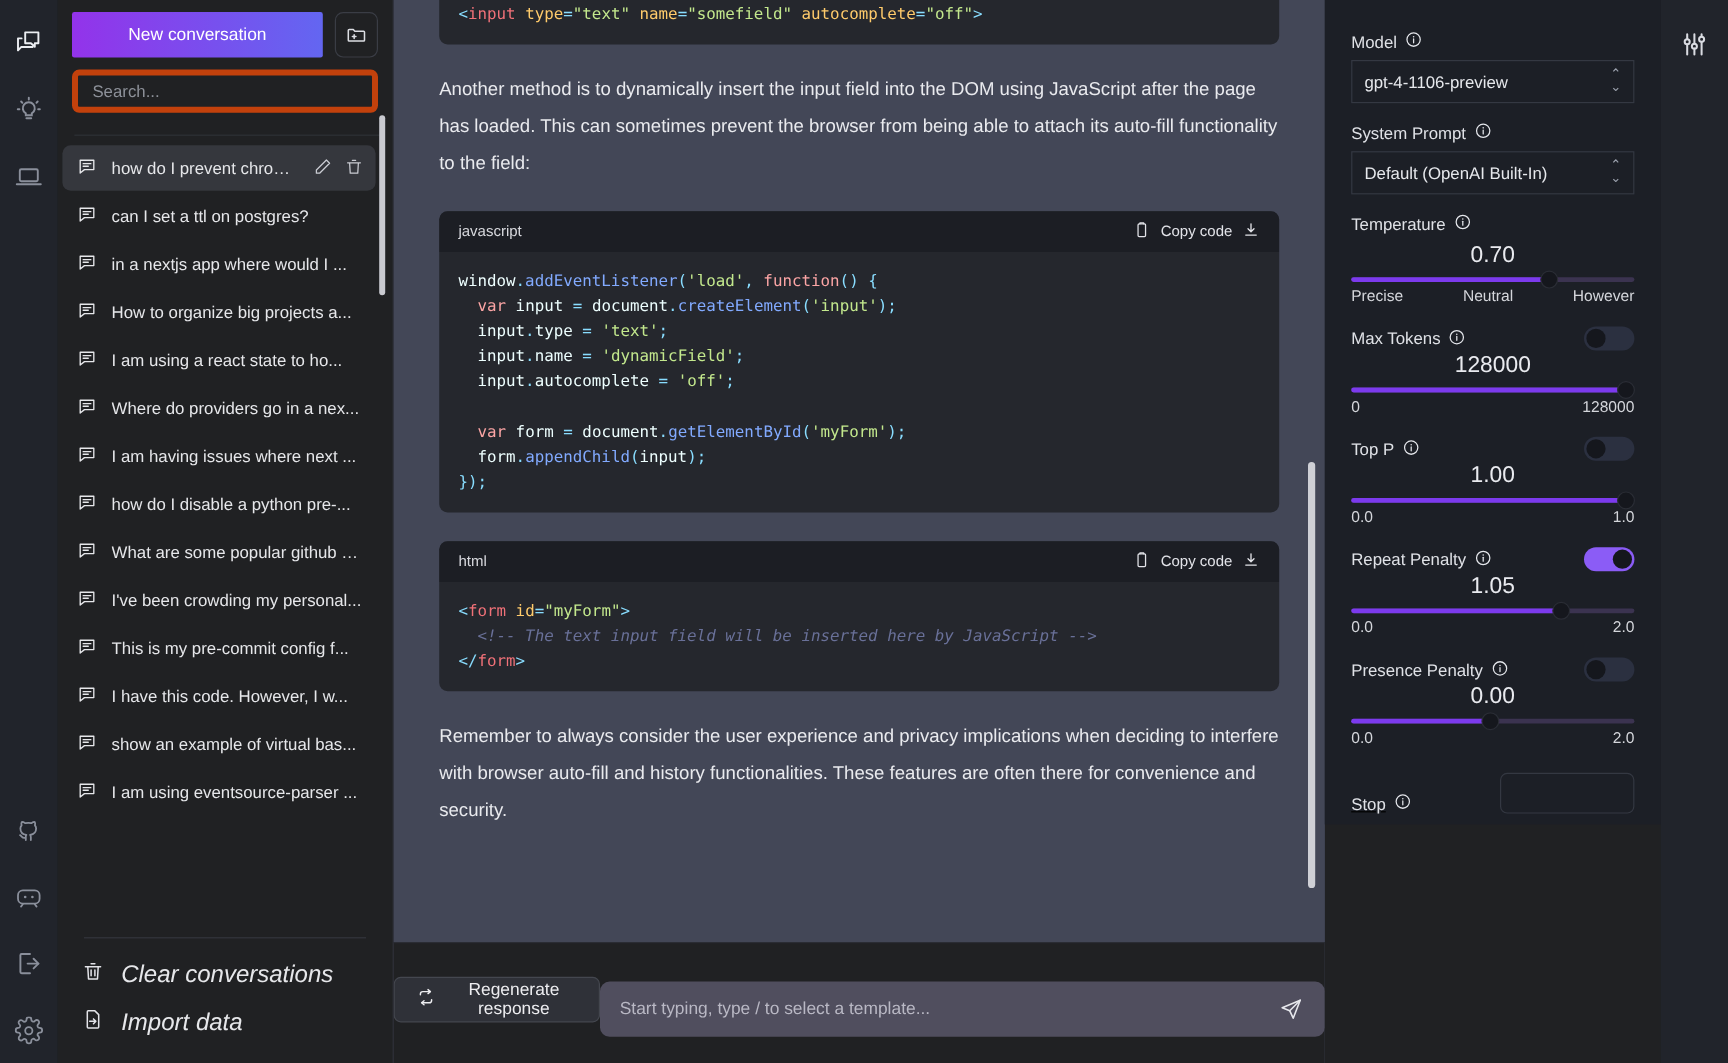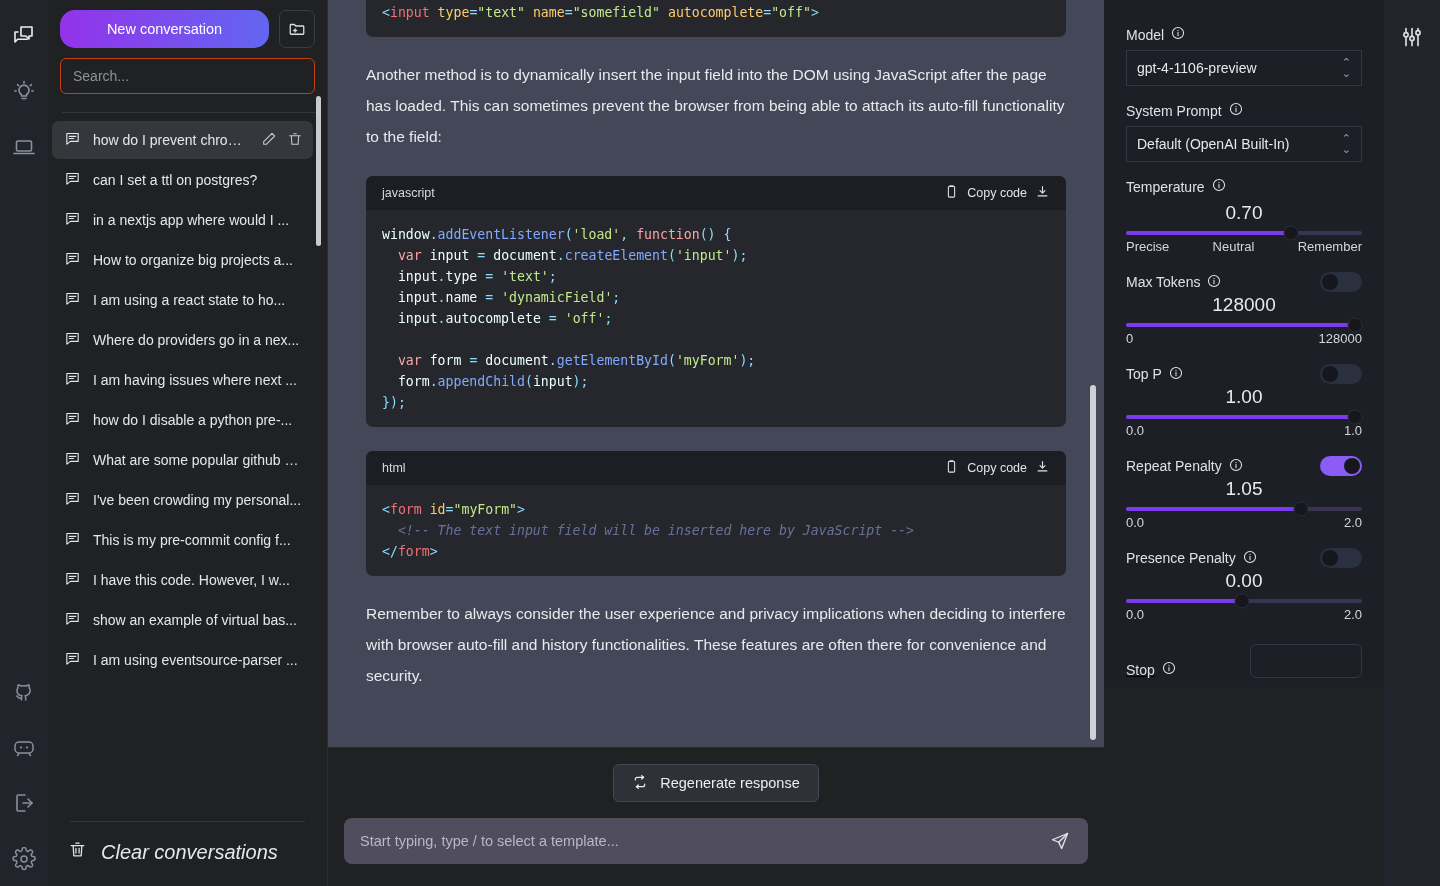--- a/index.html
+++ b/index.html
@@ -30,36 +30,36 @@
     background: #202123;
     display: flex; flex-direction: column;
     position: relative;
     border-right: 1px solid #2a2c33;
   }
   .sidebar-top { padding: 10px 12px 0 12px; }
   .new-row { display: flex; gap: 10px; align-items: center; }
   .new-conv-btn {
     flex: 1 1 auto; height: 38px;
     background: linear-gradient(90deg, #9333ea 0%, #6366f1 100%);
-    border: none; border-radius: 15px;
+    border: none; border-radius: 2px;
     color: #ffffff; font-size: 14.5px; font-family: "Liberation Sans", sans-serif;
     cursor: pointer;
     display:flex; align-items:center; justify-content:center;
   }
   .folder-btn {
     width: 36px; height: 38px;
     background: transparent;
     border: 1px solid #3a3d45; border-radius: 7px;
     display:flex; align-items:center; justify-content:center; cursor:pointer;
   }
   .search-wrap { padding: 10px 12px 0 12px; }
   .search-input {
     width: 100%; height: 36px;
     background: transparent;
-    border: 1px solid #c2410c; border-radius: 6px;
+    border: 5px solid #c2410c; border-radius: 6px;
     color: #d6d7dc; font-size: 14px; padding: 0 12px;
     font-family: "Liberation Sans", sans-serif;
     outline: none;
   }
   .search-input::placeholder { color: #8d9199; }
 
   .conv-scroll {
     flex: 1 1 auto; overflow: hidden;
     margin-top: 18px;
     position: relative;
@@ -143,21 +143,21 @@
   .main-scrollbar {
     position: absolute; right: 8px; top: 385px;
     width: 6px; height: 355px;
     background: #cfd0d6; border-radius: 3px;
     cursor: pointer;
   }
 
   .composer-area {
     flex: 0 0 auto; background: #202123;
     padding: 16px 0 22px 0;
-    display: flex; flex-direction: column; align-items: center;
+    display: flex; flex-direction: row; align-items: center;
     border-top: 1px solid #2a2c33;
   }
   .regen-btn {
     display: flex; align-items: center; gap: 12px;
     height: 38px; padding: 0 18px;
     background: #2f3138; border: 1px solid #44474f; border-radius: 6px;
     color: #ededf0; font-size: 14.5px; cursor: pointer;
     font-family: "Liberation Sans", sans-serif;
   }
   .composer {
@@ -429,20 +429,29 @@
 
   <div class="sidebar-bottom">
     <div class="conv-divider" style="margin-bottom:10px"></div>
     <div class="sb-action">
       <span>
         <svg width="19" height="19" viewBox="0 0 24 24" fill="none" stroke="#e2e3e8" stroke-width="1.6" stroke-linecap="round" stroke-linejoin="round">
           <path d="M4 7h16M10 4h4M6.5 7l.8 13h9.4l.8-13M10 10.5v6M14 10.5v6"></path>
         </svg>
       </span>
       <span>Clear conversations</span>
+    </div>
+    <div class="sb-action">
+      <span>
+        <svg width="19" height="19" viewBox="0 0 24 24" fill="none" stroke="#e2e3e8" stroke-width="1.6" stroke-linecap="round" stroke-linejoin="round">
+          <path d="M14 3H7a1 1 0 0 0-1 1v16a1 1 0 0 0 1 1h10a1 1 0 0 0 1-1V7z"></path>
+          <path d="M8.5 14h6M12.5 11.5 15 14l-2.5 2.5"></path>
+        </svg>
+      </span>
+      <span>Import data</span>
     </div>
   </div>
 </div>
 
 <div class="main">
   <div class="chat-scroll">
     <div class="chat-inner">
 
       <div class="code-block code-top-partial">
         <div class="code-body"><span class="tok-punc">&lt;</span><span class="tok-tag">input</span> <span class="tok-attr">type</span><span class="tok-punc">=</span><span class="tok-str">"text"</span> <span class="tok-attr">name</span><span class="tok-punc">=</span><span class="tok-str">"somefield"</span> <span class="tok-attr">autocomplete</span><span class="tok-punc">=</span><span class="tok-str">"off"</span><span class="tok-punc">&gt;</span></div>
@@ -583,21 +592,21 @@
       </span>
     </div>
     <div class="svalue">0.70</div>
     <div class="track">
       <div class="fill" id="temp-fill" style="width: 70%;"></div>
       <div class="knob" id="temp-knob" style="left: 70%;"></div>
     </div>
     <div class="ends three">
       <span>Precise</span>
       <span>Neutral</span>
-      <span>Remember</span>
+      <span>However</span>
     </div>
   </div>
 
   <div class="sfield mt18">
     <div class="slider-head">
       <div class="slabel" style="margin-bottom:0">
         <span>Max Tokens</span>
         <span class="info-ic">
           <svg width="14" height="14" viewBox="0 0 24 24" fill="none" stroke="#e4e6eb" stroke-width="1.8">
             <circle cx="12" cy="12" r="9.5"></circle>

